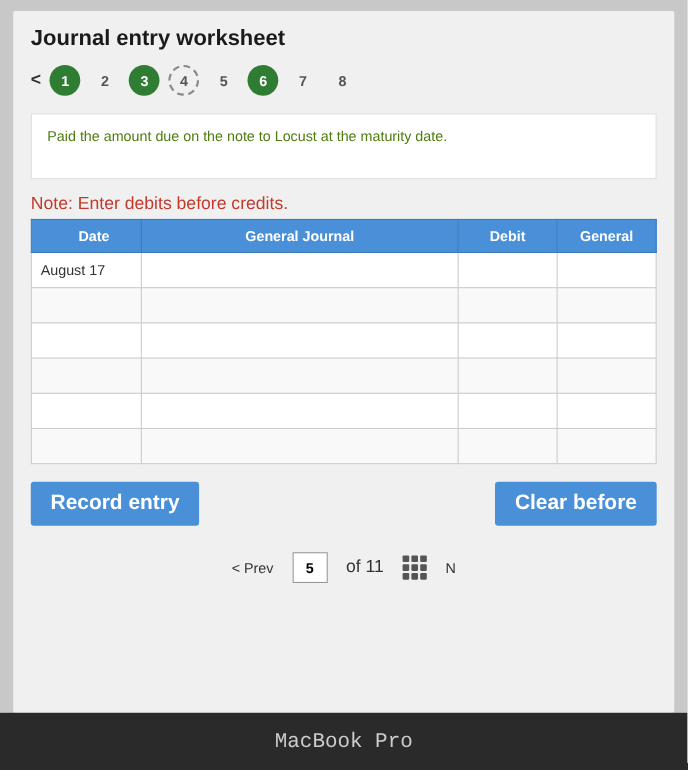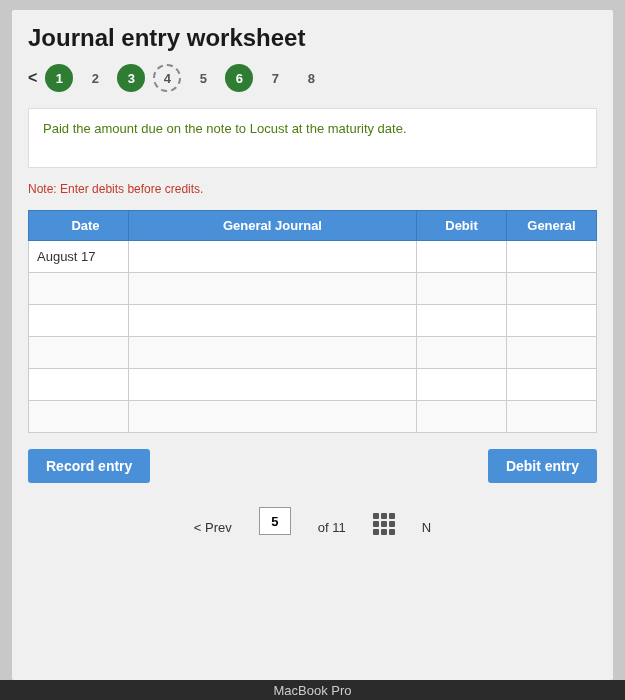--- a/index.html
+++ b/index.html
@@ -13,21 +13,21 @@
       flex-direction: column;
     }
     .page-container {
       background: #f0f0f0;
       margin: 10px 12px 0 12px;
       padding: 14px 16px 16px 16px;
       flex: 1;
       border-radius: 2px;
     }
     .page-title {
-      font-size: 24px;
+      font-size: 20px;
       font-weight: bold;
       color: #1a1a1a;
       margin-bottom: 12px;
     }
     .nav-row {
       display: flex;
       align-items: center;
       gap: 8px;
       margin-bottom: 16px;
     }
@@ -64,23 +64,23 @@
     .description-box {
       background: white;
       border: 1px solid #ddd;
       padding: 12px 14px;
       font-size: 13px;
       color: #4d7c0f;
       margin-bottom: 14px;
       min-height: 60px;
     }
     .note-text {
-      font-size: 12px;
+      font-size: 16px;
       color: #c0392b;
-      margin-bottom: 14px;
+      margin-bottom: 4px;
     }
     table {
       width: 100%;
       border-collapse: collapse;
       font-size: 13px;
     }
     thead tr {
       background: #4a90d9;
       color: white;
     }
@@ -119,53 +119,53 @@
       font-size: 13px;
     }
     .btn-row {
       display: flex;
       justify-content: space-between;
       align-items: center;
       margin-top: 16px;
     }
     .btn {
       padding: 9px 18px;
-      font-size: 14px;
+      font-size: 19px;
       font-weight: bold;
       border: none;
       border-radius: 3px;
       cursor: pointer;
       color: white;
       background: #4a90d9;
     }
     .pagination-row {
       display: flex;
-      align-items: flex-end;
+      align-items: center;
       justify-content: center;
-      gap: 27px;
+      gap: 17px;
       margin-top: 24px;
       font-size: 13px;
       color: #333;
     }
     .pagination-prev {
       cursor: pointer;
       color: #333;
       font-size: 13px;
     }
     .pagination-input {
       width: 32px;
       height: 28px;
       border: 1px solid #999;
       text-align: center;
       font-size: 13px;
       font-weight: bold;
       background: white;
     }
     .pagination-of {
-      font-size: 13px;
+      font-size: 16px;
       color: #333;
     }
     .grid-icon {
       display: inline-grid;
       grid-template-columns: repeat(3, 6px);
       gap: 2px;
       cursor: pointer;
       vertical-align: middle;
     }
     .grid-icon span {
@@ -175,27 +175,27 @@
       border-radius: 1px;
       display: block;
     }
     .pagination-next {
       font-size: 13px;
       color: #333;
       cursor: pointer;
     }
     .macbook-bar {
       background: #2a2a2a;
-      height: 20px;
+      height: 52px;
       display: flex;
       align-items: center;
       justify-content: center;
       color: #ccc;
-      font-size: 13px;
-      font-family: Liberation Sans, sans-serif;
+      font-size: 19px;
+      font-family: Liberation Mono, monospace;
       margin-top: auto;
     }
   </style>
 </head>
 <body>
 
 <div class="page-container">
   <div class="page-title">Journal entry worksheet</div>
 
   <div class="nav-row">
@@ -258,21 +258,21 @@
         <td></td>
         <td></td>
         <td></td>
         <td></td>
       </tr>
     </tbody>
   </table>
 
   <div class="btn-row">
     <button class="btn">Record entry</button>
-    <button class="btn">Debit entry</button>
+    <button class="btn">Clear before</button>
   </div>
 
   <div class="pagination-row">
     <span class="pagination-prev">&lt; Prev</span>
     <input class="pagination-input" type="text" value="5" style="">
     <span class="pagination-of">of 11</span>
     <div class="grid-icon">
       <span></span>
         <span></span>
         <span></span>

